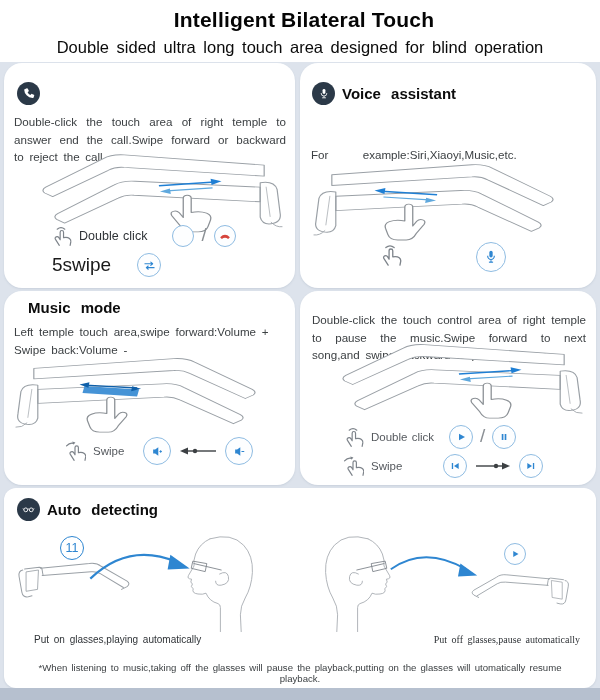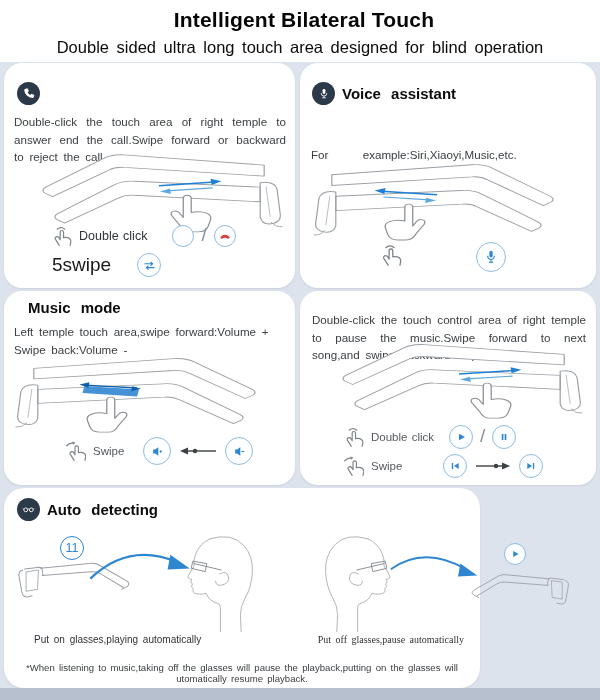--- a/index.html
+++ b/index.html
@@ -7,21 +7,21 @@
   body { font-family:"Liberation Sans", sans-serif; background:#ffffff; position:relative; overflow:hidden; }
   #stage { position:absolute; left:0; top:0; width:600px; height:700px; background:#dde3ec; }
   #header { position:absolute; left:0; top:0; width:600px; height:62px; background:#ffffff; text-align:center; }
   #page-title { font-size:21px; font-weight:bold; color:#050505; margin-top:8px; letter-spacing:0.2px;margin-left:8px; }
   #page-subtitle { font-size:16.5px; color:#0a0a0a; margin-top:6px; word-spacing:3px; }
   .panel { position:absolute; background:#ffffff; border-radius:18px; box-shadow:0 1px 2px rgba(110,125,150,0.18); }
   #panel-phone  { left:4px;   top:63px;  width:291px; height:225px; }
   #panel-voice  { left:300px; top:63px;  width:296px; height:225px; }
   #panel-music  { left:4px;   top:291px; width:291px; height:194px; }
   #panel-musicctl { left:300px; top:291px; width:296px; height:194px; }
-  #panel-auto   { left:4px;   top:488px; width:476px; height:200px; border-radius:20px; }
+  #panel-auto   { left:4px;   top:488px; width:592px; height:200px; border-radius:12px; }
   #bottom-band { position:absolute; left:0; top:688px; width:600px; height:12px; background:#b6c0cf; }
   .panel-head { position:absolute; display:flex; align-items:center; gap:7px; }
   .dark-ic { width:23px; height:23px; border-radius:50%; background:#2b3948; display:flex; align-items:center; justify-content:center; flex:0 0 auto; }
   .panel-title { font-size:15px; font-weight:bold; color:#0c0c0c; word-spacing:6px; }
   .desc { position:absolute; font-size:11.6px; color:#3c4043; line-height:1.52; text-align:justify; word-spacing:2.5px; }
   .desc-line { text-align:left; }
   .pre { white-space:pre-wrap; }
   .glasses-svg { position:absolute; }
   .legend-row { position:absolute; display:flex; align-items:center; }
   .legend-label { font-size:12.5px; color:#2f3337; word-spacing:1px; white-space:nowrap; }

